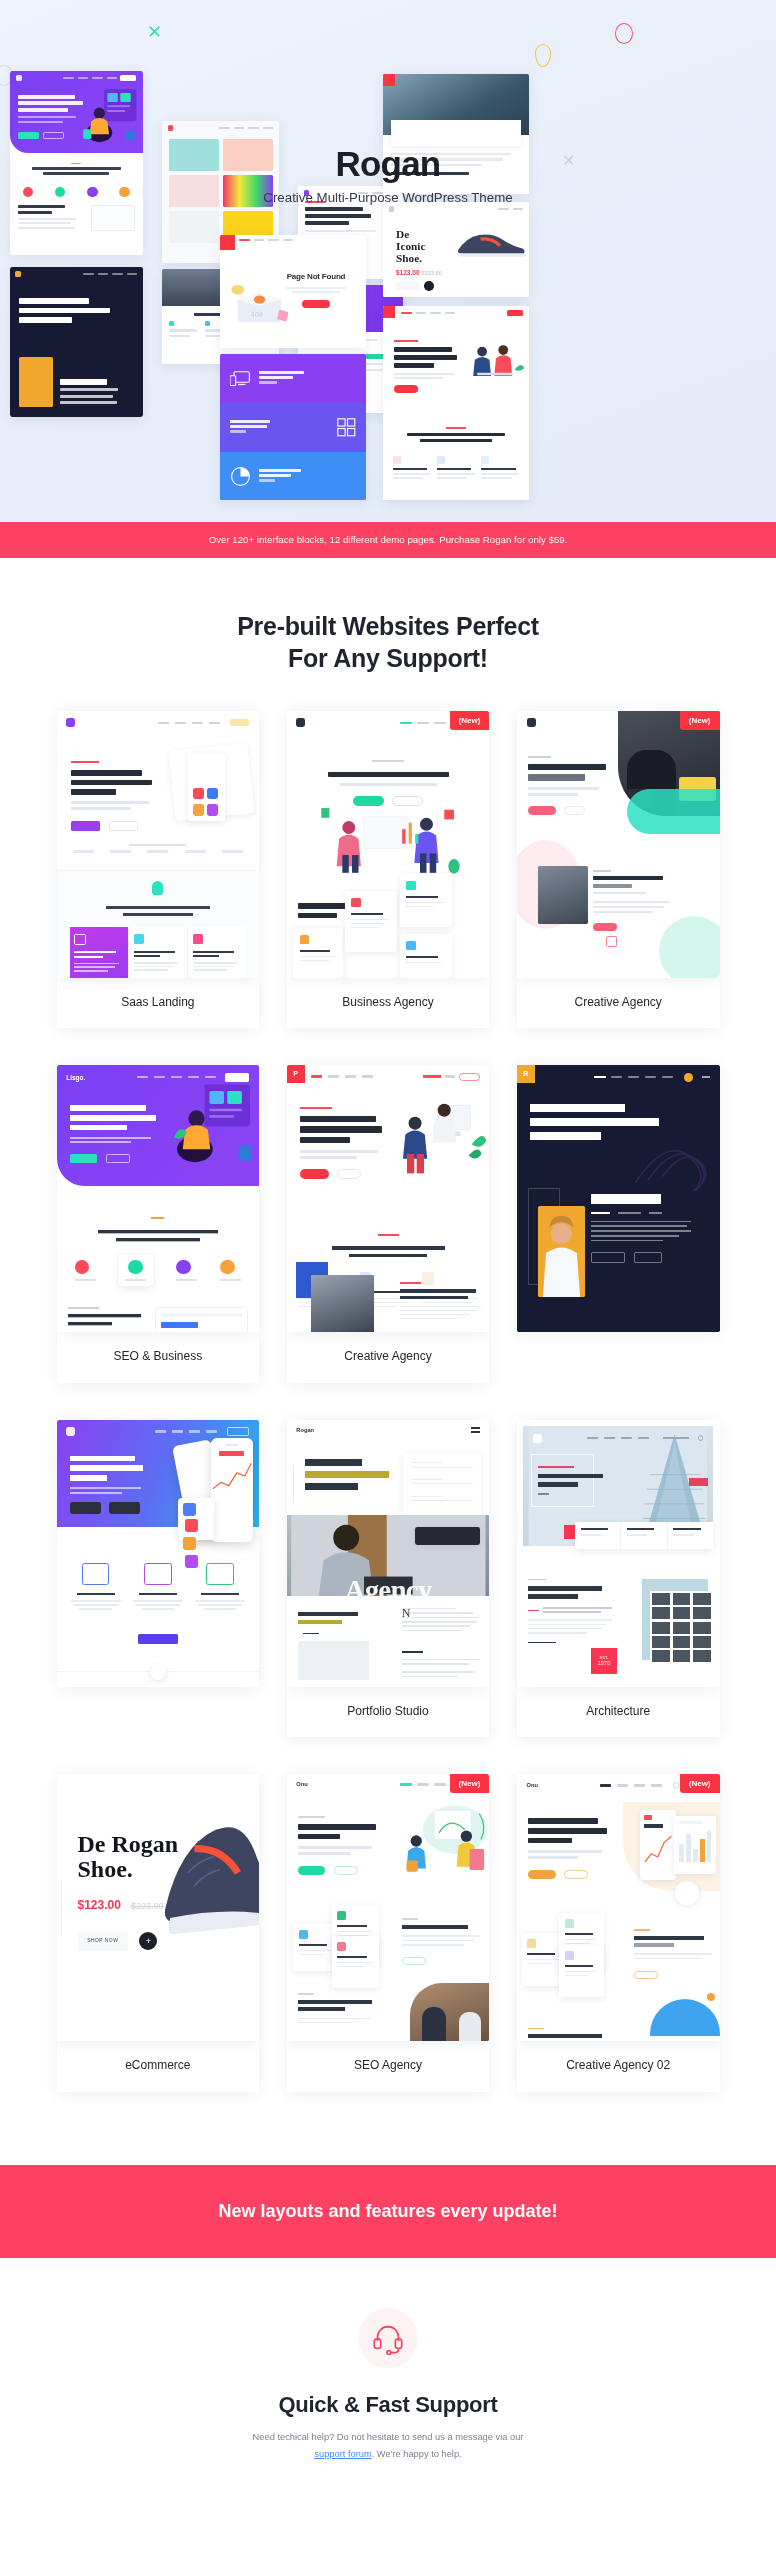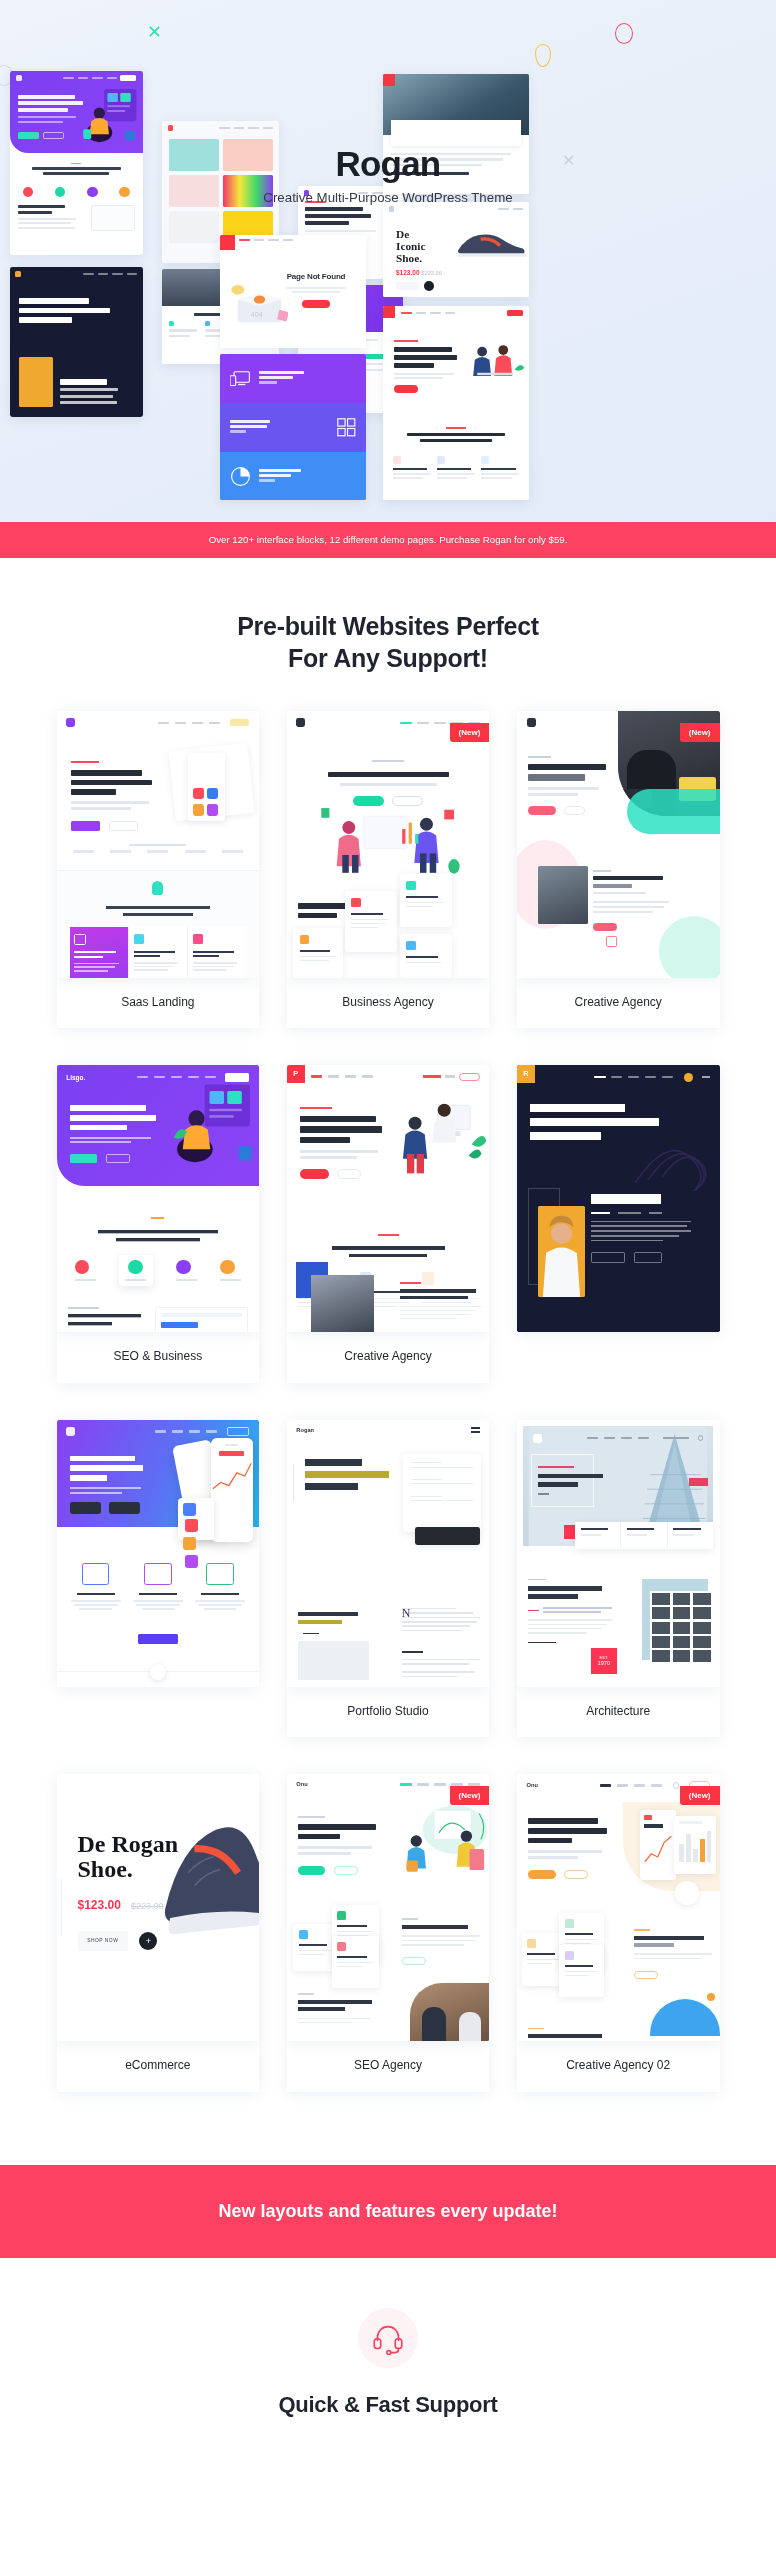--- a/index.html
+++ b/index.html
@@ -166,21 +166,21 @@
     position:relative; width:100%; height:267px; overflow:hidden;
     background:#fff; box-shadow:0 1.6px 14.6px rgba(28,45,86,.08);
     border-radius:1.6px;
   }
   .card-label {
     text-align:center; font-size:12px; color:#23272f; padding:17px 0 19.4px;
     background:#fff;
   }
   .card-wrap { background:#fff; box-shadow:0 1.6px 14.6px rgba(28,45,86,.08); border-radius:1.6px; overflow:hidden; }
   .new-badge {
-    position:absolute; right:0; top:12px; z-index:9;
+    position:absolute; right:0; top:0; z-index:9;
     background:#fa3442; color:#fff; font-size:8px; font-weight:600;
     padding:4.9px 9px; border-radius:0 0 0 2.4px;
   }
 
   
   .mp { position:absolute; inset:0; }
   .mp-nav { display:flex; align-items:center; padding:7.3px 9.7px; gap:4px; }
   .mp-logo { width:9px; height:9px; border-radius:2.4px; }
   .mp-links { margin-left:auto; display:flex; gap:5.7px; }
   .mp-links i { width:11.3px; height:2.4px; background:#cdd4e0; border-radius:0.8px; display:block; }
@@ -1097,20 +1097,30 @@
                 <i style="display:block;height:7.3px;background:#b9a92c;width:84px;margin-bottom:4.9px"></i>
                 <i style="display:block;height:7.3px;background:#2f3643;width:53px"></i>
               </div>
               <div class="mp-box" style="position:absolute;right:8px;top:34px;width:78px;height:78px;padding:8px">
                 <i style="display:block;height:1.6px;background:#e7ebf2;width:50%;margin-bottom:3.2px"></i>
                 <i style="display:block;height:0.8px;background:#e7ebf2;width:100%;margin-bottom:11.3px"></i>
                 <i style="display:block;height:1.6px;background:#e7ebf2;width:50%;margin-bottom:3.2px"></i>
                 <i style="display:block;height:0.8px;background:#e7ebf2;width:100%;margin-bottom:11.3px"></i>
                 <i style="display:block;height:1.6px;background:#e7ebf2;width:50%;margin-bottom:3.2px"></i>
                 <i style="display:block;height:0.8px;background:#e7ebf2;width:100%"></i>
+              </div>
+              <div style="position:absolute;left:0;right:0;top:95px;height:81px;background:linear-gradient(160deg,#b7bec9,#7e8794);overflow:hidden">
+                <svg viewBox="0 0 240 100" style="width:100%;height:100%">
+                  <rect width="240" height="100" fill="#cfd4da"></rect>
+                  <rect x="70" y="0" width="48" height="100" fill="#9a7244"></rect>
+                  <circle cx="68" cy="28" r="16" fill="#2b2419"></circle>
+                  <path d="M40 56 q28 -20 56 0 l6 44 h-68z" fill="#aab5c0"></path>
+                  <rect x="90" y="76" width="60" height="22" fill="#2c3138"></rect>
+                </svg>
+                <div style="position:absolute;left:0;right:0;bottom:-11.3px;text-align:center;font-family:'Liberation Serif',serif;font-size:29px;color:#fff;font-weight:700;letter-spacing:-0.8px;opacity:.95">Agency</div>
               </div>
               <div class="mp-box" style="position:absolute;right:9.7px;top:107px;width:65px;height:18px;background:#26292f"></div>
               <div style="position:absolute;left:11.3px;top:192px;width:73px">
                 <i style="display:block;height:4px;background:#2f3643;width:60px;margin-bottom:4px"></i>
                 <i style="display:block;height:4px;background:#b9a92c;width:44px"></i>
                 <i style="display:inline-block;height:1.2px;background:#2f3643;width:16px;margin-left:4.9px;vertical-align:1.6px"></i>
               </div>
               <div style="position:absolute;right:9.7px;top:188px;width:78px">
                 <span style="font-family:'Liberation Serif',serif;font-size:12px;color:#2f3643;float:left;line-height:.9;margin-right:2.4px">N</span>
                 <i style="display:block;height:1.6px;background:#e2e7ef;width:70%;margin-bottom:2.8px"></i>
@@ -1441,14 +1451,18 @@
   <div class="support-ring">
     <svg width="34" height="34" viewBox="0 0 42 42">
       <path d="M8 24 v-4 a13 13 0 0 1 26 0 v4" fill="none" stroke="#f4415f" stroke-width="2" stroke-linecap="round"></path>
       <rect x="4" y="22" width="8" height="12" rx="3.4" fill="none" stroke="#f4415f" stroke-width="2"></rect>
       <rect x="30" y="22" width="8" height="12" rx="3.4" fill="none" stroke="#f4415f" stroke-width="2"></rect>
       <path d="M34 34 v1 a4 4 0 0 1 -4 4 h-5" fill="none" stroke="#f4415f" stroke-width="2" stroke-linecap="round"></path>
       <circle cx="22" cy="39" r="2.4" fill="none" stroke="#f4415f" stroke-width="2"></circle>
     </svg>
   </div>
   <h3 class="support-title">Quick &amp; Fast Support</h3>
+  <p class="support-text">
+    <span>Need techical help? Do not hesitate to send us a message via our</span><br>
+    <a class="support-link" href="#">support forum</a><span>. We're happy to help.</span>
+  </p>
 </section>
 
 
 </body></html>

